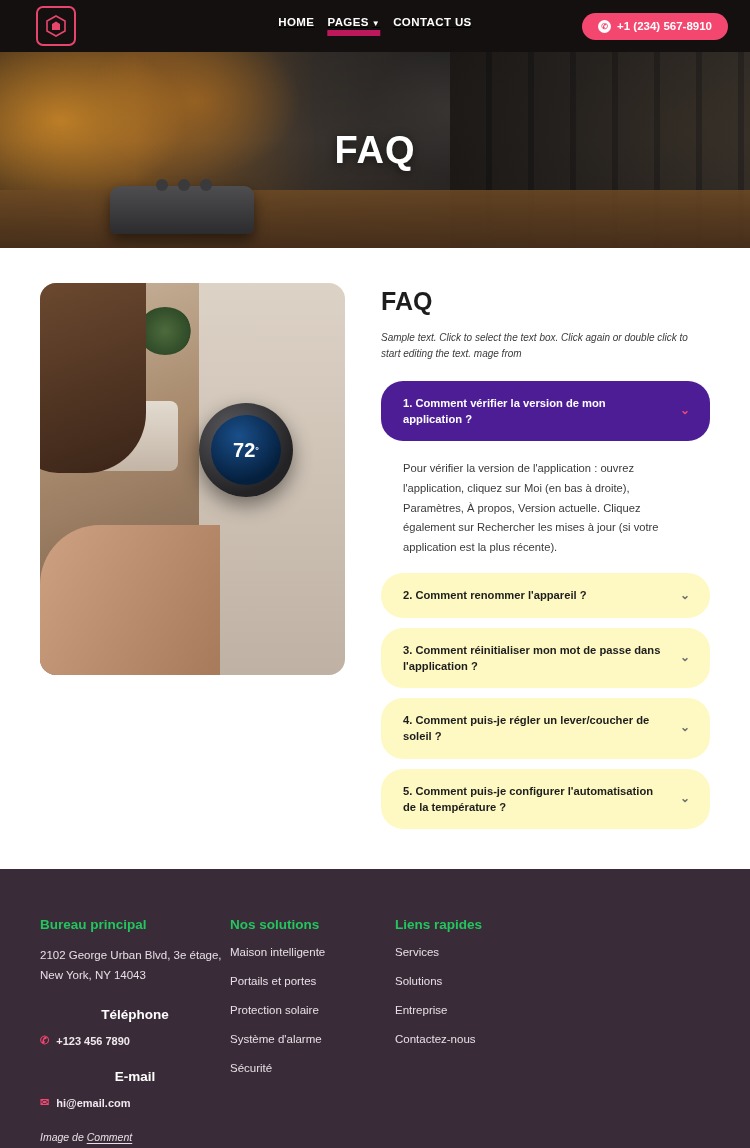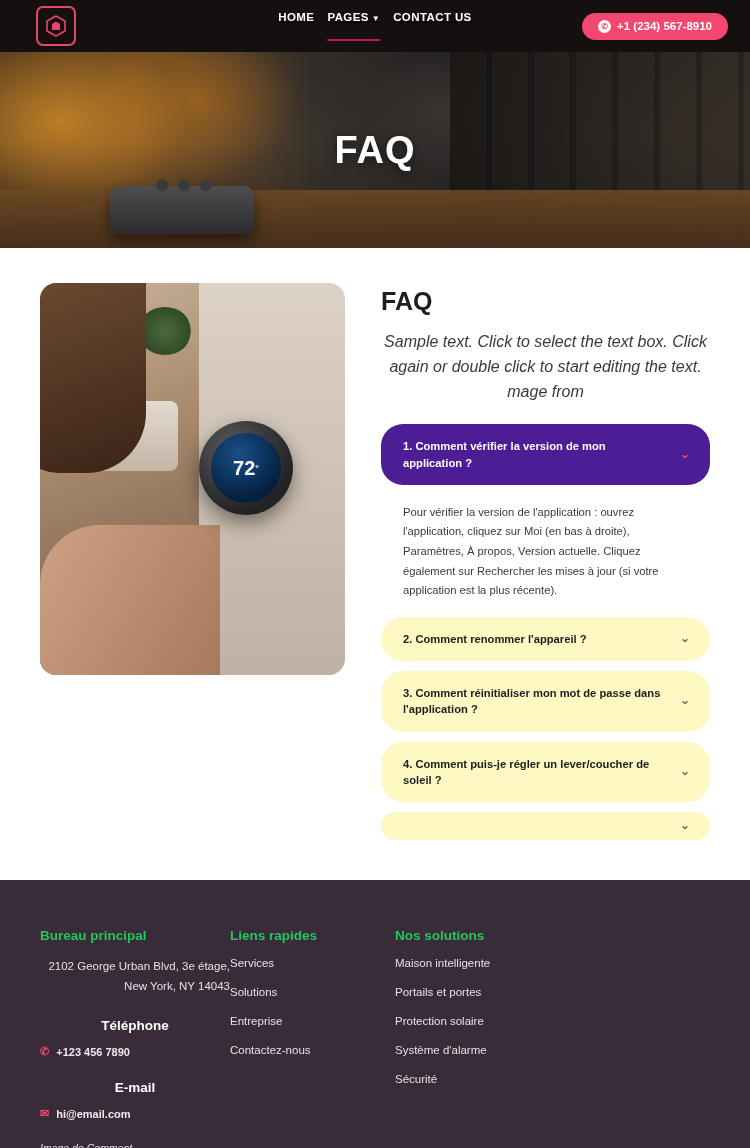--- a/index.html
+++ b/index.html
@@ -41,21 +41,21 @@
   .nav a {
     color: #ffffff;
     font-size: 11.5px;
     font-weight: bold;
     letter-spacing: .4px;
     text-decoration: none;
     display: flex;
     align-items: center;
     gap: 3px;
   }
-  .nav a.active { border-bottom: 2px solid #be185d; padding-bottom: 16px; }
+  .nav a.active { border-bottom: 6px solid #be185d; padding-bottom: 2px; }
   .caret { font-size: 8px; position: relative; top: 1px; }
   .phone-btn {
     position: absolute;
     right: 22px;
     background: #f4476f;
     color: #fff;
     border-radius: 16px;
     height: 27px;
     display: flex;
     align-items: center;
@@ -175,21 +175,21 @@
     background: linear-gradient(160deg,#6d4a30,#3a2418);
     border-radius: 0 0 60px 40px;
   }
   .photo .arm {
     position: absolute; left: 0; bottom: 0; width: 180px; height: 150px;
     background: linear-gradient(120deg,#cfa183,#a87a5c);
     border-radius: 60px 0 0 0;
   }
   .thermostat {
     position: absolute;
-    right: 52px; top: 138px;
+    right: 52px; top: 120px;
     width: 94px; height: 94px;
     border-radius: 50%;
     background: radial-gradient(circle at 35% 30%, #5a5a5e, #232326 70%);
     box-shadow: 0 8px 20px rgba(0,0,0,.45);
     display: flex; align-items: center; justify-content: center;
   }
   .thermostat .inner {
     width: 70px; height: 70px;
     border-radius: 50%;
     background: radial-gradient(circle at 40% 30%, #1a4f8a, #05203f 70%);
@@ -201,26 +201,25 @@
   .thermostat .inner sup { font-size: 9px; }
 
   .content { flex: 1; padding-top: 4px; }
   .faq-head {
     font-size: 25px;
     font-weight: bold;
     color: #1d1d1d;
     margin-bottom: 14px;
   }
   .faq-sub {
-    font-size: 16px;
+    font-size: 10px;
     font-style: italic;
     color: #3a3a3a;
     line-height: 1.55;
     margin-bottom: 20px;
-    text-align: center;
   }
   .acc-item { margin-bottom: 10px; }
   .acc-head {
     border-radius: 22px;
     background: #fef9c3;
     padding: 14px 44px 14px 22px;
     font-size: 11.2px;
     font-weight: bold;
     color: #1d1d1d;
     position: relative;
@@ -258,21 +257,21 @@
   .fcols { display: flex; }
   .fcol-1 { width: 190px; }
   .fcol { width: 165px; }
   .fcol-last { width: 170px; }
   .fh {
     font-size: 13.5px;
     font-weight: bold;
     margin-bottom: 14px;
     color: #22c55e;
   }
-  .faddr { font-size: 11.5px; line-height: 1.7; color: #e7dfe6; text-align: right; }
+  .faddr { font-size: 11.5px; line-height: 1.7; color: #e7dfe6; }
   .fh2 { font-size: 13.5px; font-weight: bold; margin: 22px 0 12px; text-align: center; }
   .fline {
     font-size: 11px;
     font-weight: bold;
     display: flex;
     align-items: center;
     gap: 7px;
     color: #efe8ee;
   }
   .ic-pin { color: #f4476f; font-size: 11px; }
@@ -371,20 +370,21 @@
 
       <div class="acc-item">
         <div class="acc-head">
           <span>4. Comment puis-je régler un lever/coucher de soleil ?</span>
           <span class="chev">⌄</span>
         </div>
       </div>
 
       <div class="acc-item">
         <div class="acc-head">
+          <span>5. Comment puis-je configurer l'automatisation de la température ?</span>
           <span class="chev">⌄</span>
         </div>
       </div>
     </div>
   </div>
 
   <div class="footer">
     <div class="fcols">
 
       <div class="fcol-1">
@@ -399,33 +399,33 @@
         <div class="fline">
           <span class="ic-mail">✉</span>
           <span>hi@email.com</span>
         </div>
         <div class="fcredit">
           <span>Image de </span><u>Comment</u>
         </div>
       </div>
 
       <div class="fcol">
-        <div class="fh">Liens rapides</div>
-        <a class="flink" href="#">Services</a>
-        <a class="flink" href="#">Solutions</a>
-        <a class="flink" href="#">Entreprise</a>
-        <a class="flink" href="#">Contactez-nous</a>
-      </div>
-
-      <div class="fcol">
         <div class="fh">Nos solutions</div>
         <a class="flink" href="#">Maison intelligente</a>
         <a class="flink" href="#">Portails et portes</a>
         <a class="flink" href="#">Protection solaire</a>
         <a class="flink" href="#">Système d'alarme</a>
         <a class="flink" href="#">Sécurité</a>
       </div>
 
+      <div class="fcol">
+        <div class="fh">Liens rapides</div>
+        <a class="flink" href="#">Services</a>
+        <a class="flink" href="#">Solutions</a>
+        <a class="flink" href="#">Entreprise</a>
+        <a class="flink" href="#">Contactez-nous</a>
+      </div>
+
     </div>
 
   </div>
 
 </div>
 
 </body></html>

